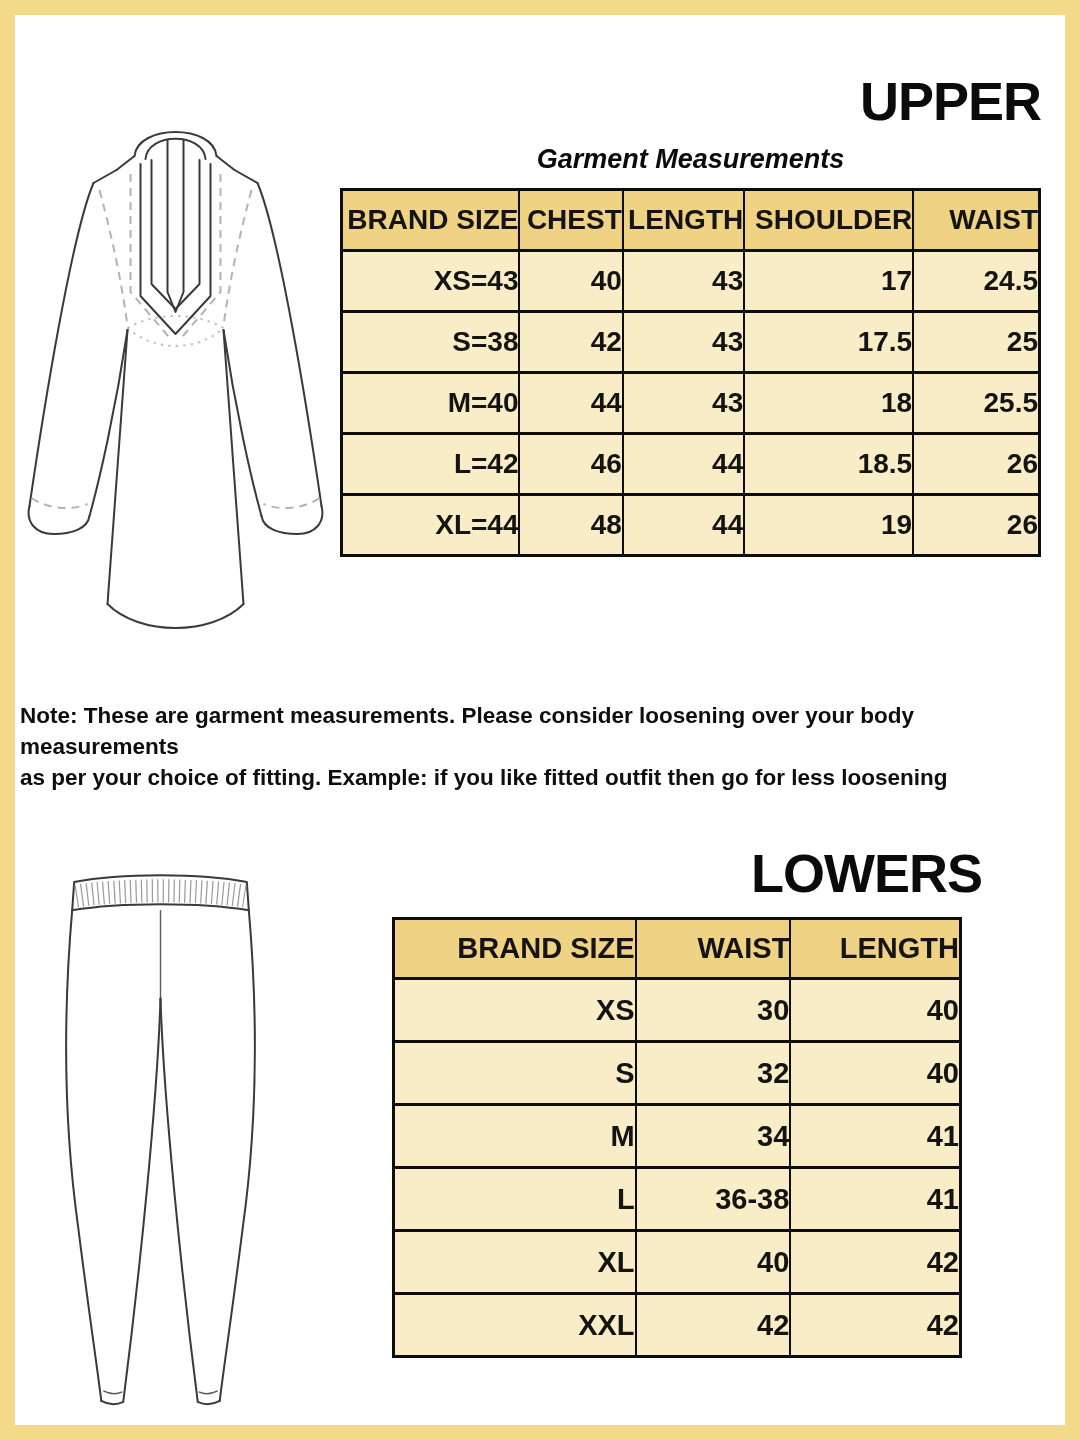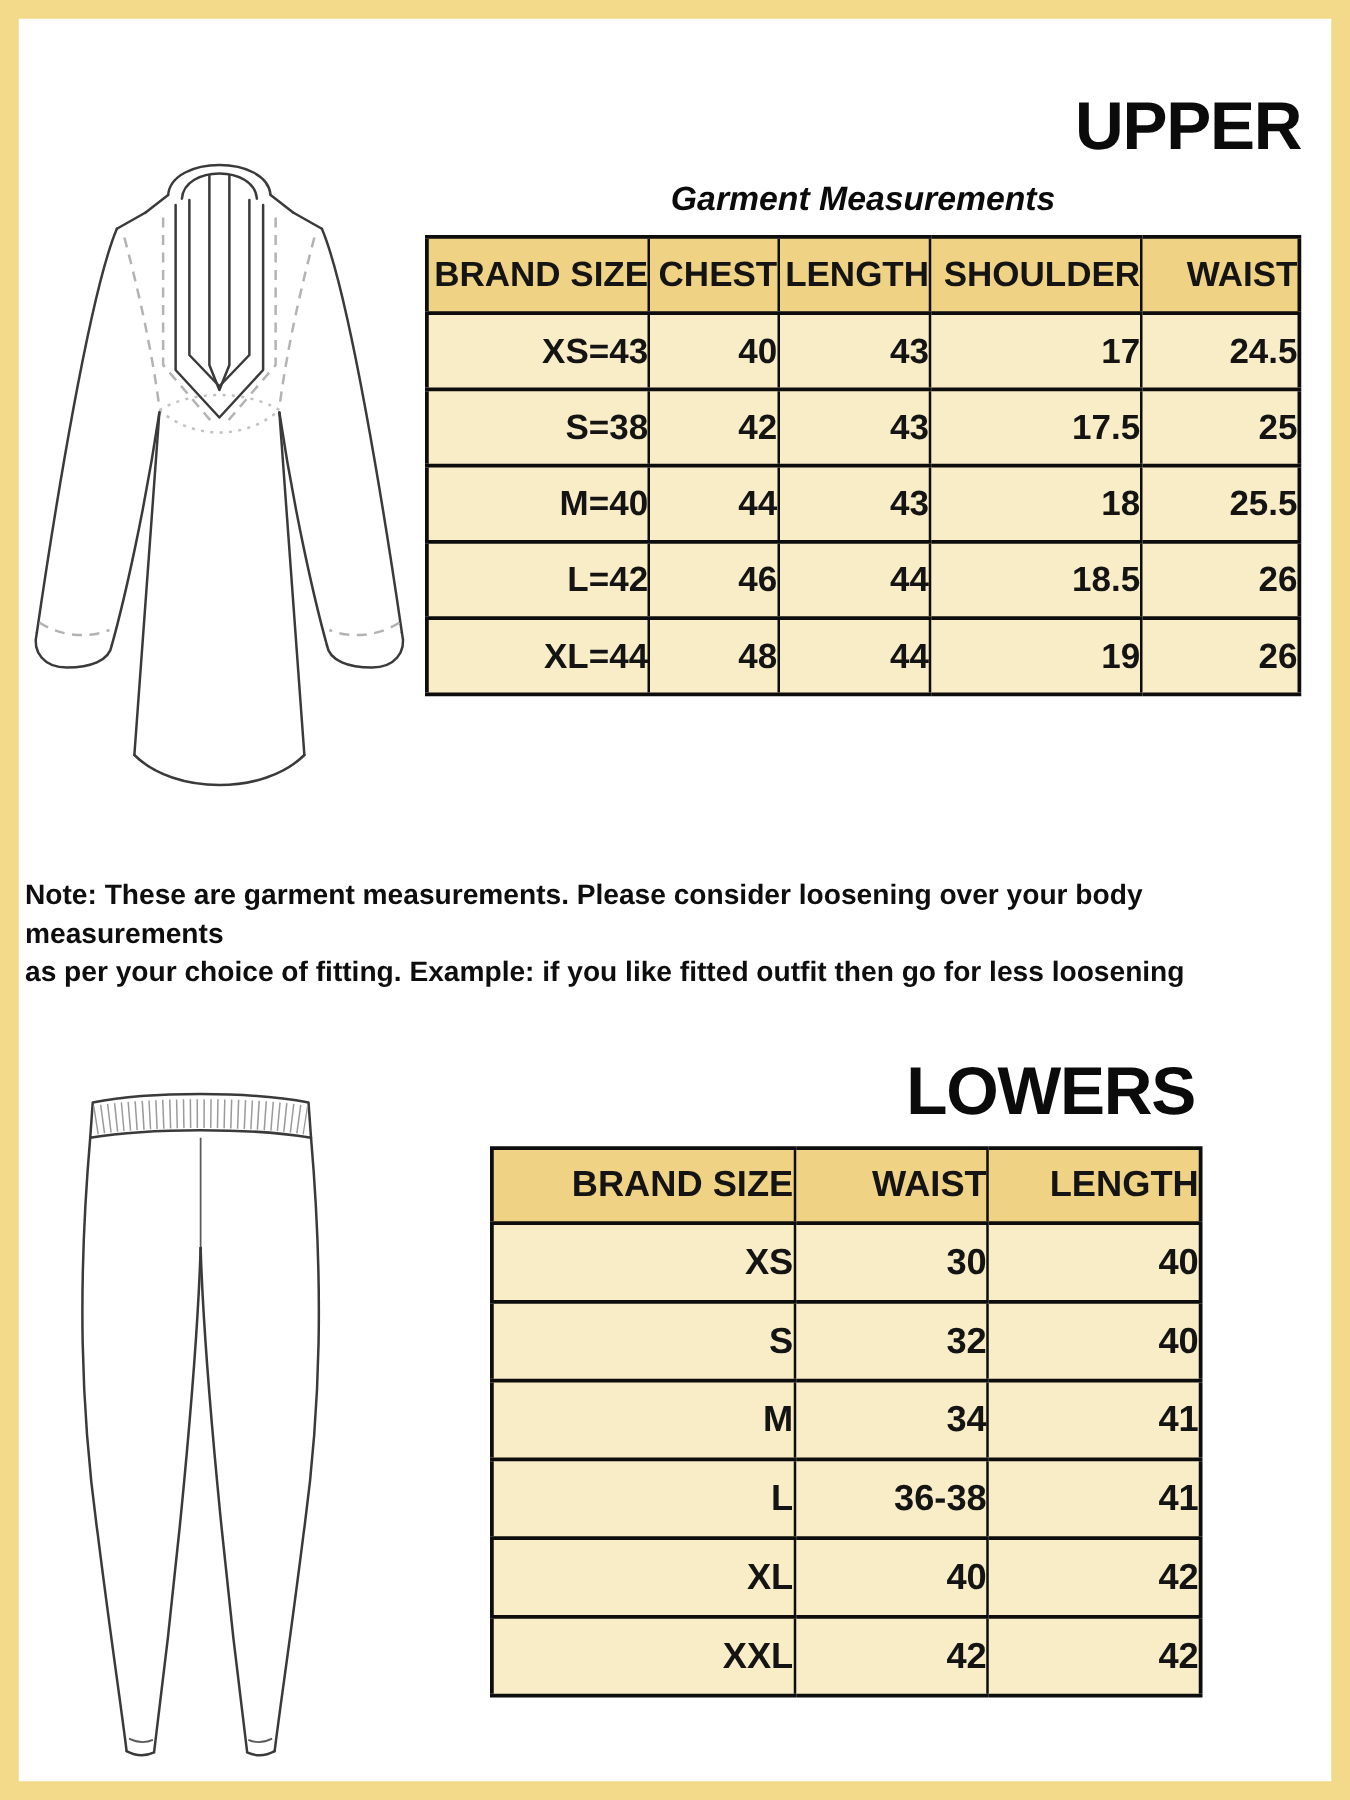--- a/index.html
+++ b/index.html
@@ -12,21 +12,21 @@
   }
   .big-title{
     position:absolute;text-align:right;font-weight:bold;font-size:54px;
     letter-spacing:-1px;color:#0b0b0b;line-height:1;
   }
   .upper-title{left:340px;top:74px;width:701px;}
   .upper-subtitle{
     position:absolute;left:340px;top:146px;width:701px;text-align:center;
     font-weight:bold;font-size:27px;color:#0b0b0b;line-height:1;font-style:italic;
   }
-  .lowers-title{left:386px;top:846px;width:570px;}
+  .lowers-title{left:412px;top:846px;width:570px;}
   table.size-table{
     position:absolute;border-collapse:collapse;table-layout:fixed;
     border:3px solid #0d0d0d;
   }
   table.size-table th, table.size-table td{
     border:2px solid #0d0d0d;border-top-width:3px;border-bottom-width:3px;
     text-align:right;vertical-align:middle;font-weight:bold;
     font-size:28px;color:#141414;padding:0;margin-left:16px;
   }
   table.upper-table{left:340px;top:188px;width:701px;}

